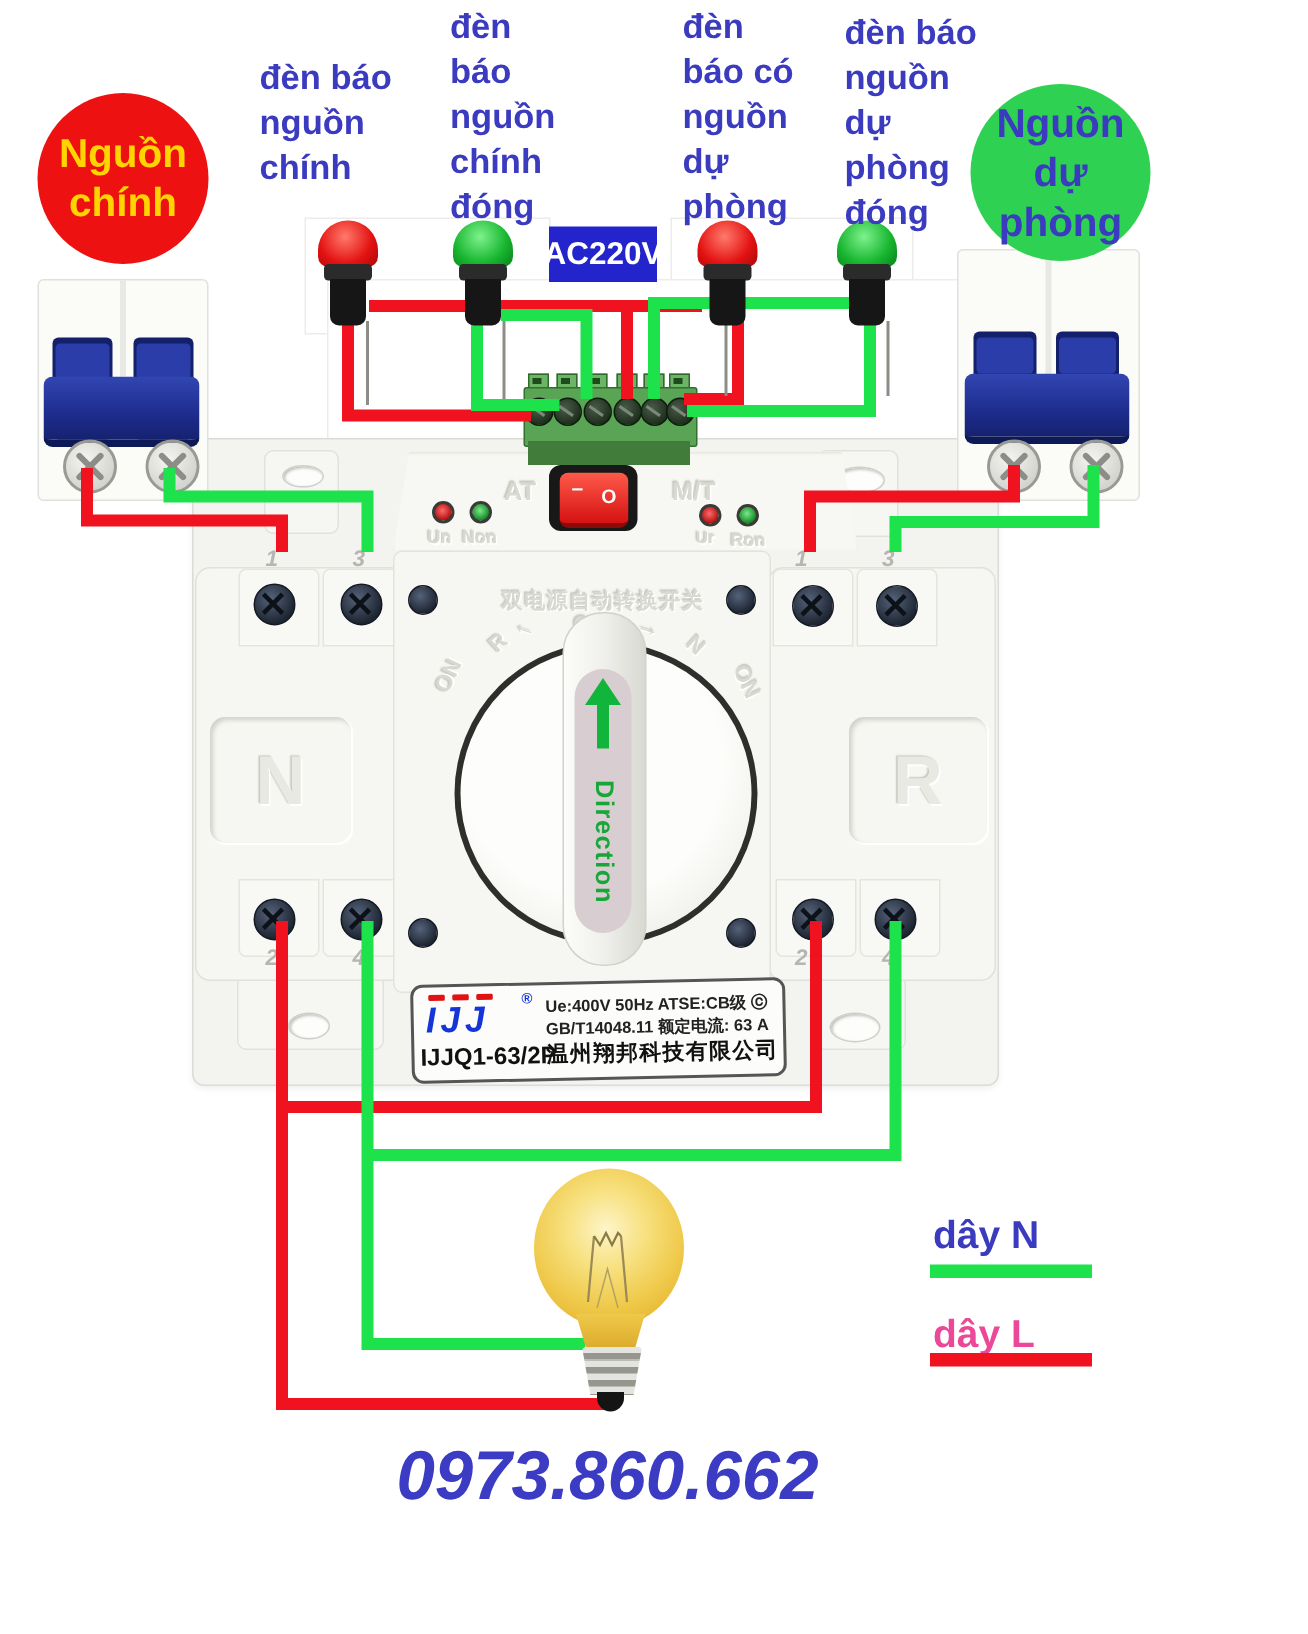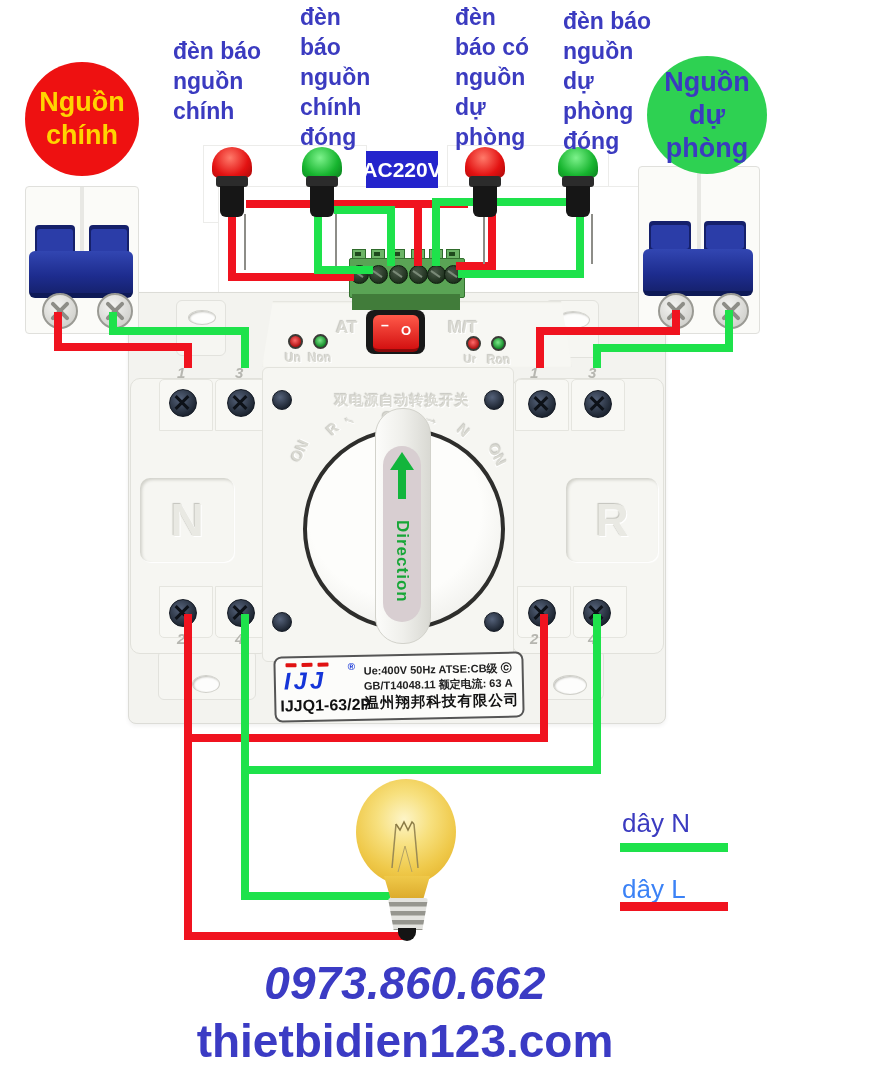--- a/index.html
+++ b/index.html
@@ -105,21 +105,21 @@
   #bulb-glass{position:absolute;left:6px;top:3px;width:100px;height:106px;border-radius:50%;
               background:radial-gradient(circle at 48% 38%,#fdf5c8 0%,#f7e07e 32%,#efc94a 62%,#e5b42d 86%,#dba423 100%);}
   #bulb-neck{position:absolute;left:32px;top:100px;width:50px;height:24px;
              background:linear-gradient(180deg,#efc94a,#dba92a);
              clip-path:polygon(4% 0,96% 0,82% 100%,18% 100%);}
   #bulb-cap{position:absolute;left:38px;top:122px;width:40px;height:32px;border-radius:3px;
             background:repeating-linear-gradient(180deg,#e3e3df 0 4px,#96968f 4px 8px,#bcbcb6 8px 9px);
             clip-path:polygon(0 0,100% 0,86% 100%,14% 100%);}
   #bulb-tip{position:absolute;left:48px;top:152px;width:18px;height:13px;background:#141414;border-radius:0 0 9px 9px;}
   
-  .legend-text{position:absolute;color:#3b3bc0;font-weight:normal;font-size:26px;z-index:20;text-align:center;}
+  .legend-text{position:absolute;color:#3b3bc0;font-weight:bold;font-size:26px;z-index:20;text-align:center;}
   .legend-bar{position:absolute;width:108px;height:9px;z-index:20;}
   .footer{position:absolute;left:60px;width:690px;text-align:center;color:#3b3bc4;font-weight:bold;z-index:20;}
   #wire-layer{position:absolute;left:0;top:0;z-index:12;pointer-events:none;}
 </style>
 </head>
 <body>
 
 <div id="canvas">
 
   <div class="card" style="left:203px;top:145px;width:162px;height:76px;"></div>
@@ -357,19 +357,18 @@
       <polyline points="24,18 28,24 32,16 36,24 40,16 42,18" fill="none" stroke="#8a7a45" stroke-width="1.5"></polyline>
       <polyline points="26,66 33,40 40,66" fill="none" stroke="#b3a265" stroke-width="1"></polyline>
     </svg>
     <div id="bulb-neck"></div>
     <div id="bulb-cap"></div>
     <div id="bulb-tip"></div>
   </div>
 
   <span class="legend-text" style="left: 622px; top: 808px; color: rgb(59, 59, 192);">dây N</span>
   <div class="legend-bar" style="left: 620px; top: 843px; background: rgb(30, 226, 75);"></div>
-  <span class="legend-text" style="left: 622px; top: 874px; color: #3b82f6;">dây L</span>
+  <span class="legend-text" style="left: 622px; top: 874px; color: #ec4899;">dây L</span>
   <div class="legend-bar" style="left: 620px; top: 902px; background: rgb(240, 19, 31);"></div>
 
   <div class="footer" style="top:956px;font-size:46px;font-style:italic;">0973.860.662</div>
-  <div class="footer" style="top:1014px;font-size:46px;">thietbidien123.com</div>
 
 </div>
 
 </body></html>

